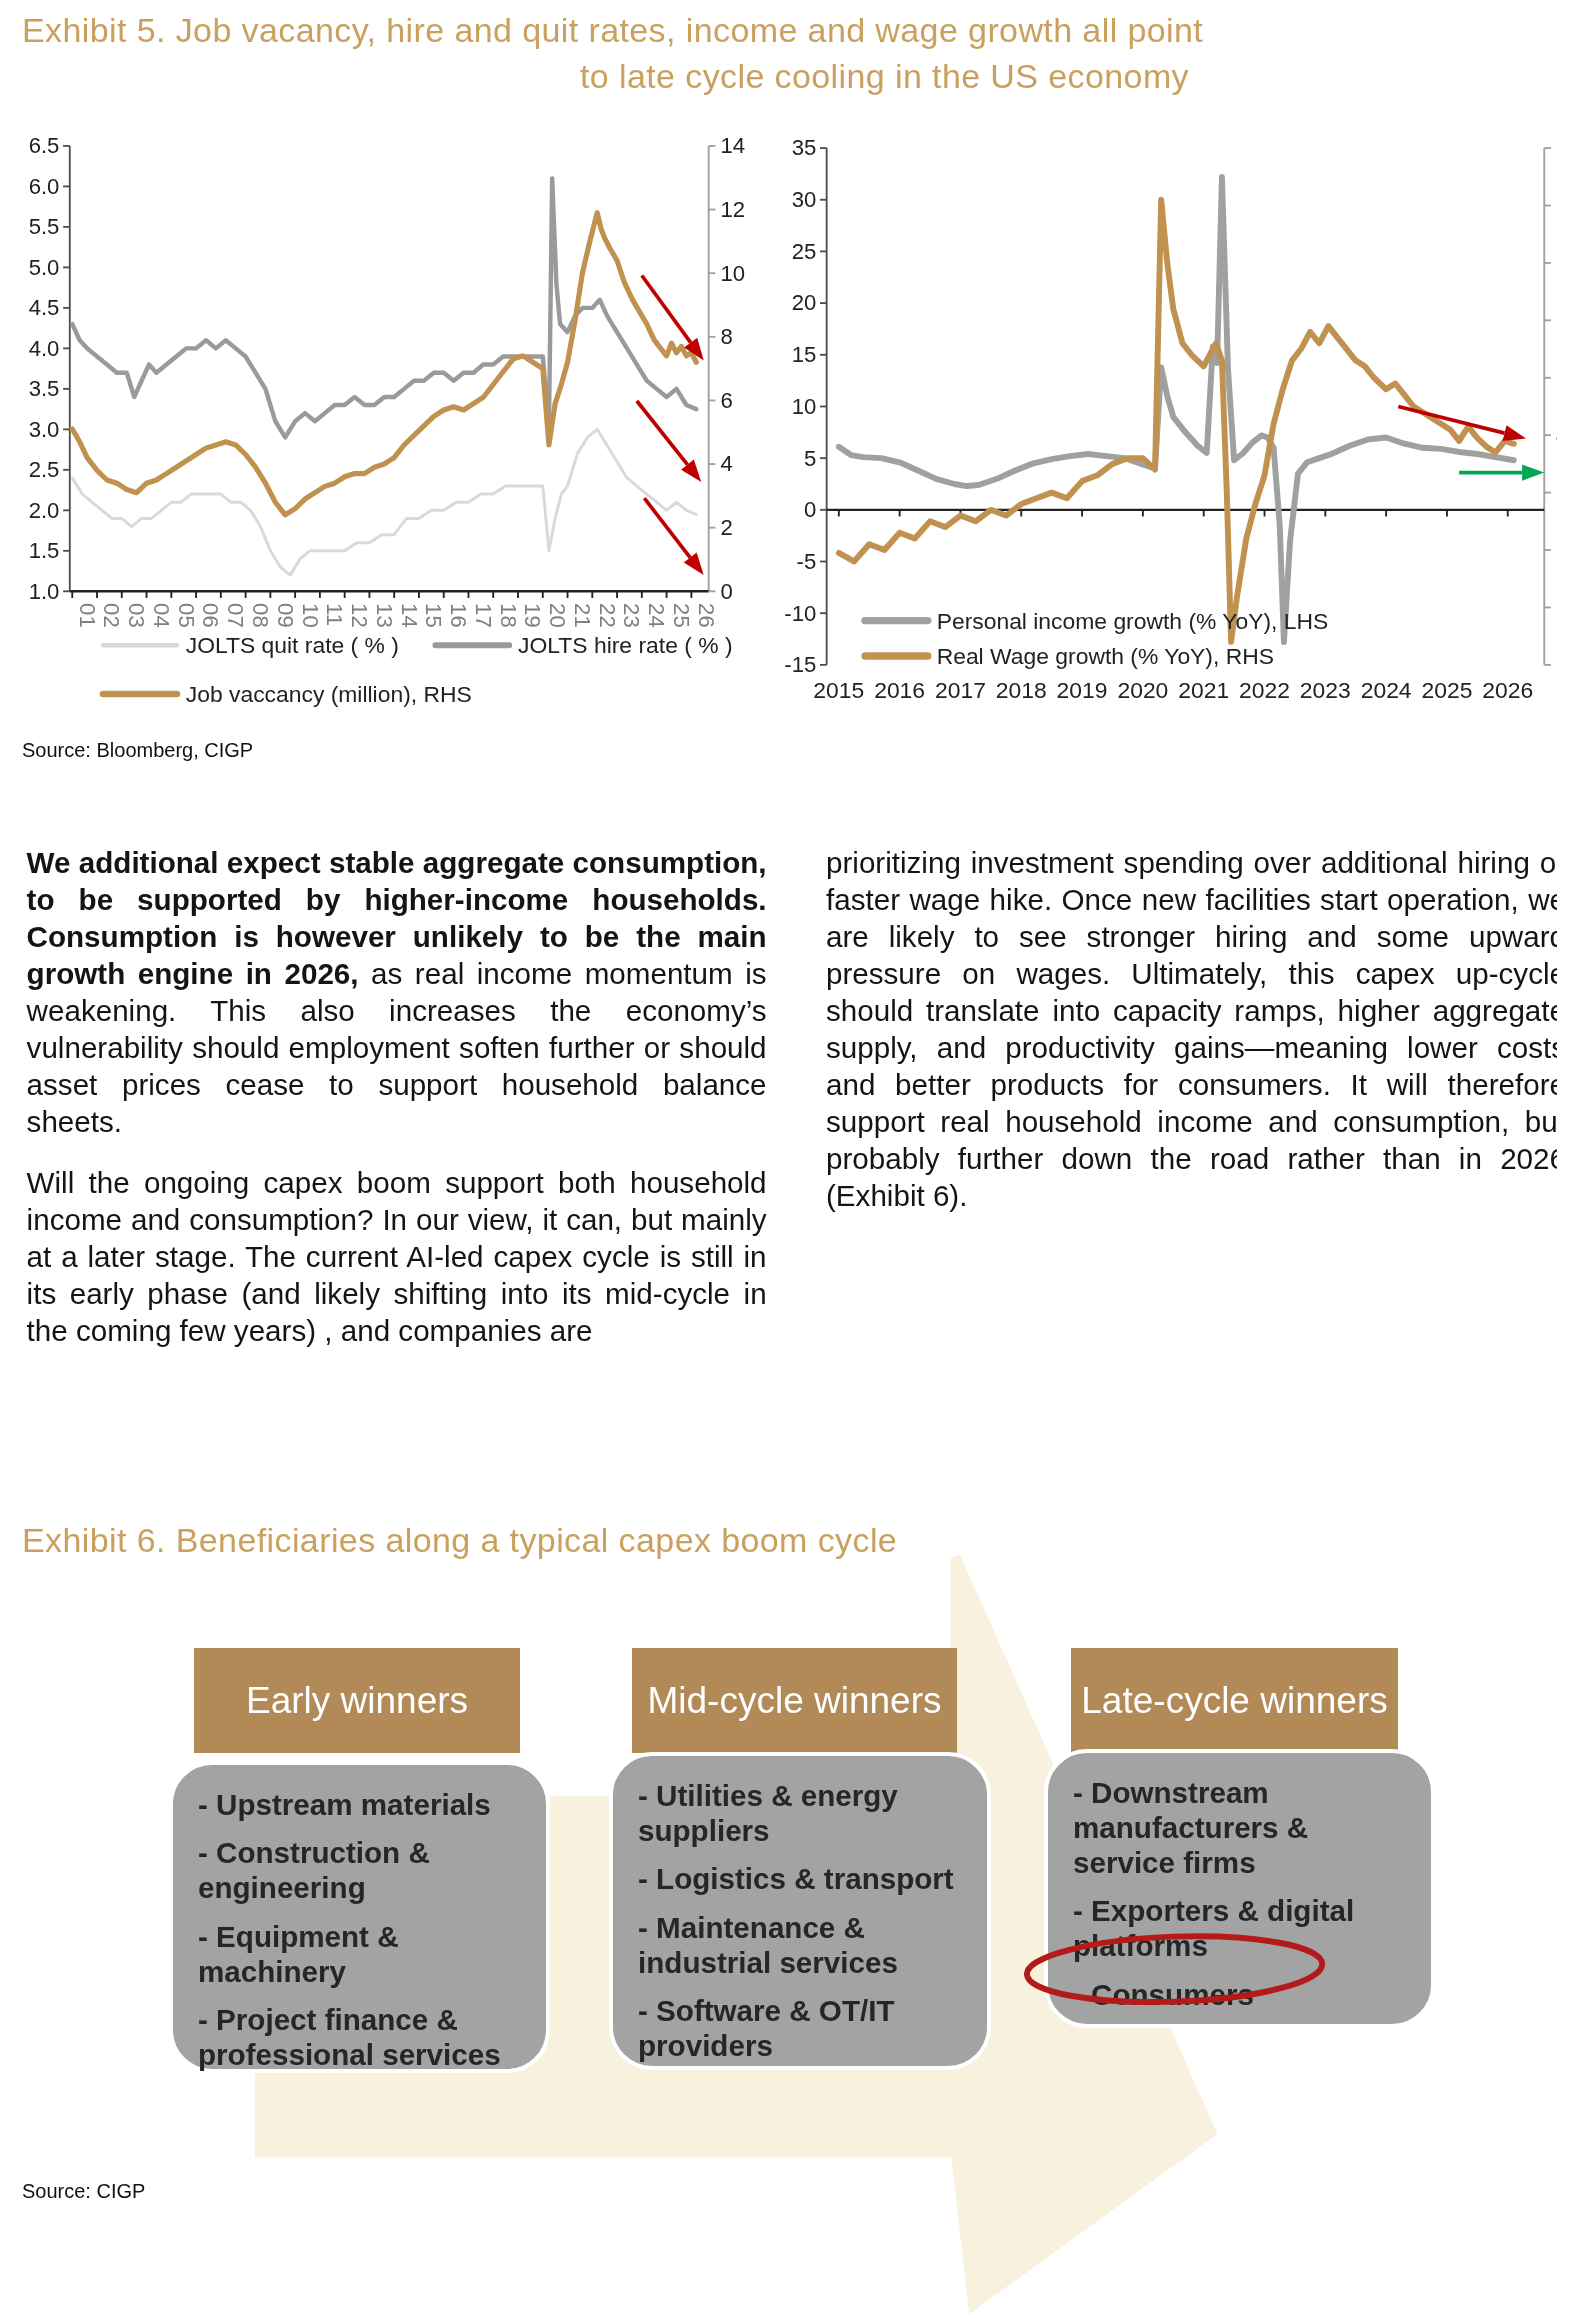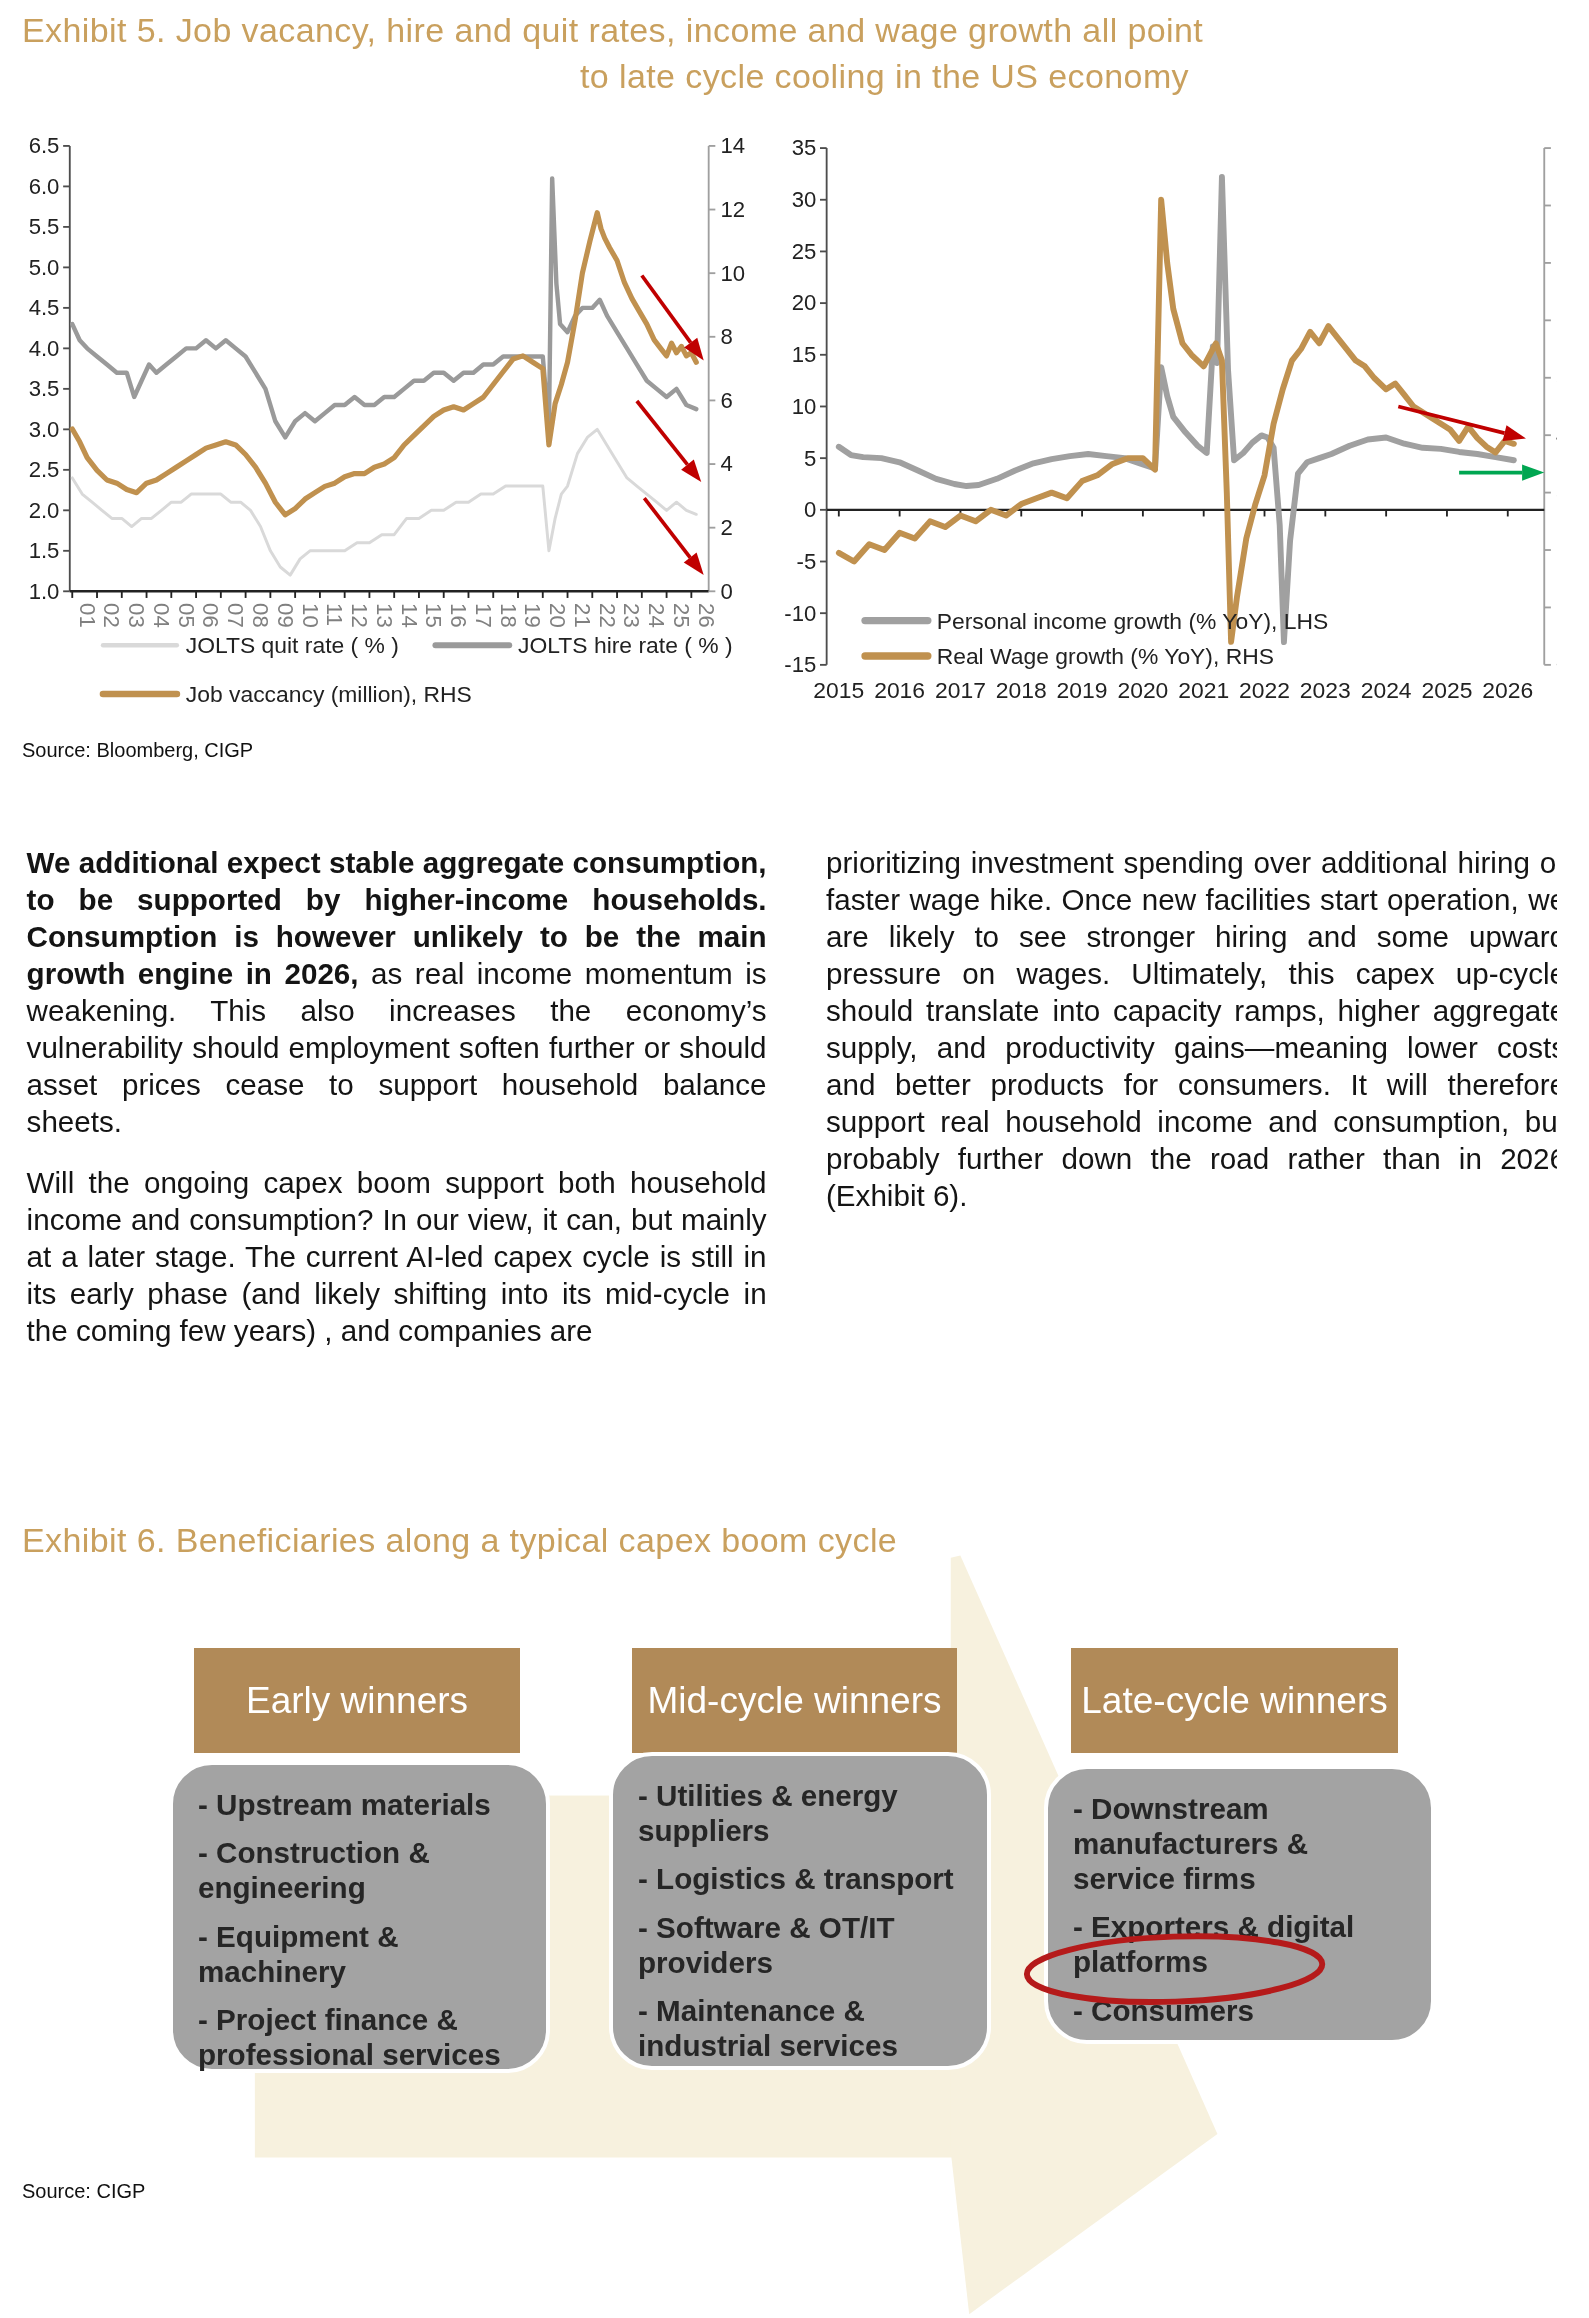--- a/index.html
+++ b/index.html
@@ -269,25 +269,25 @@
       <div class="win-col-body" style="left: 169px; top: 1761px; width: 381px; height: 312px;">
         <div class="win-item">- Upstream materials</div>
         <div class="win-item">- Construction &amp; engineering</div>
         <div class="win-item">- Equipment &amp; machinery</div>
         <div class="win-item">- Project finance &amp; professional services</div>
       </div>
       <div class="win-col-header" style="left: 632px; top: 1648px; width: 325px; height: 105px;">Mid-cycle winners</div>
       <div class="win-col-body" style="left: 609px; top: 1752px; width: 382px; height: 318px;">
         <div class="win-item">- Utilities &amp; energy suppliers</div>
         <div class="win-item">- Logistics &amp; transport</div>
+        <div class="win-item">- Maintenance &amp; industrial services</div>
         <div class="win-item">- Software &amp; OT/IT providers</div>
-        <div class="win-item">- Maintenance &amp; industrial services</div>
       </div>
       <div class="win-col-header" style="left: 1071px; top: 1648px; width: 327px; height: 105px;">Late-cycle winners</div>
-      <div class="win-col-body" style="left: 1044px; top: 1749px; width: 391px; height: 279px; margin-top: 16px;">
+      <div class="win-col-body" style="left: 1044px; top: 1749px; width: 391px; height: 279px;">
         <div class="win-item">- Downstream manufacturers &amp; service firms</div>
         <div class="win-item">- Exporters &amp; digital platforms</div>
         <div class="win-item">- Consumers</div>
       </div>
     </div>
 
   <svg id="ellipse-overlay" width="1589" height="2319" viewBox="0 0 2151 3138" style="pointer-events:none;">
     <ellipse cx="1590" cy="2665" rx="200" ry="44" fill="none" stroke="#b51a1a" stroke-width="8" transform="rotate(-2 1590 2665)"></ellipse>
   </svg>
 

